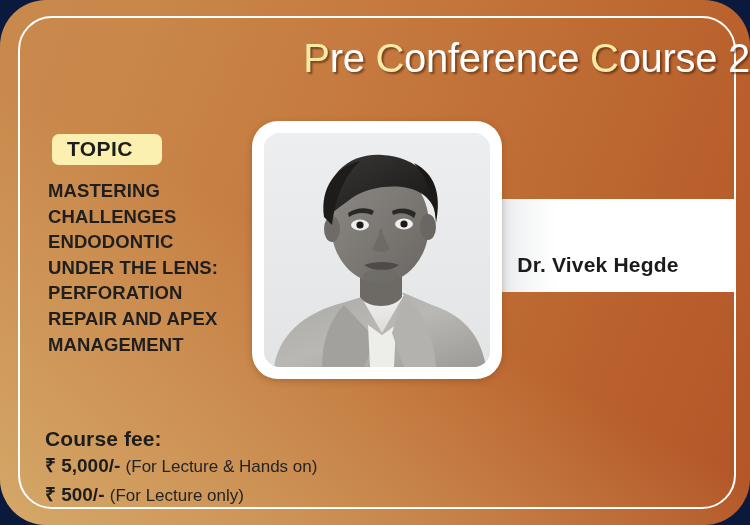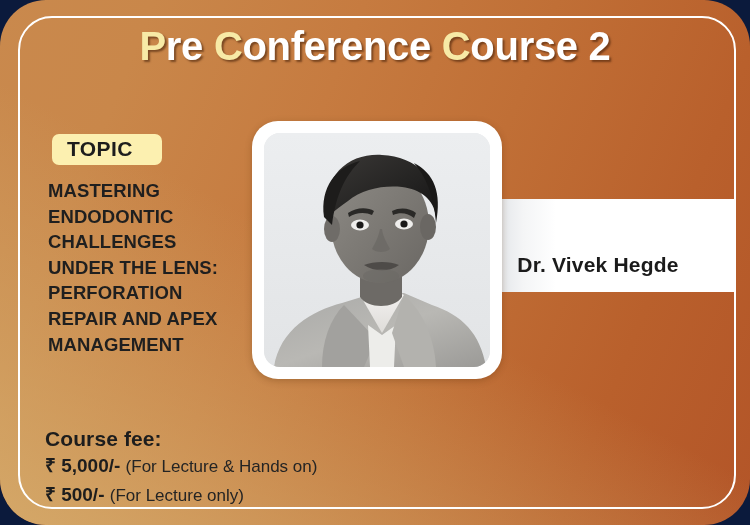--- a/index.html
+++ b/index.html
@@ -60,25 +60,25 @@
     bottom: 16px;
     border: 2.5px solid #ffffff;
     border-radius: 34px;
     pointer-events: none;
   }
 
   
   #title {
     position: absolute;
     left: 0;
-    top: 24px;
+    top: 36px;
     width: 750px;
-    text-align: center;
+    text-align: right;
     font-size: 40px;
-    font-weight: bold;
+    font-weight: normal;
     letter-spacing: -0.3px;
     color: #ffffff;
     text-shadow: 2px 2px 2px rgba(60,25,5,0.55);
     white-space: nowrap;
   }
   #title .hl { color: #f7eaa6; }
 
   
   #topic-badge {
     position: absolute;
@@ -189,22 +189,22 @@
     <div id="card-inner-border"></div>
 
     <div id="title">
       <span class="hl">P</span><span>re </span><span class="hl">C</span><span>onference </span><span class="hl">C</span><span>ourse 2</span>
     </div>
 
     <div id="topic-badge">TOPIC</div>
 
     <div id="topic-lines">
       <span class="tl">MASTERING</span>
+      <span class="tl">CHALLENGES</span>
       <span class="tl">ENDODONTIC</span>
-      <span class="tl">CHALLENGES</span>
       <span class="tl">UNDER THE LENS:</span>
       <span class="tl">PERFORATION</span>
       <span class="tl">REPAIR AND APEX</span>
       <span class="tl">MANAGEMENT</span>
     </div>
 
     <div id="fee-block">
       <div id="fee-title">Course fee:</div>
       <div class="fee-row">
         <span class="fee-amt">₹ 5,000/-</span>

